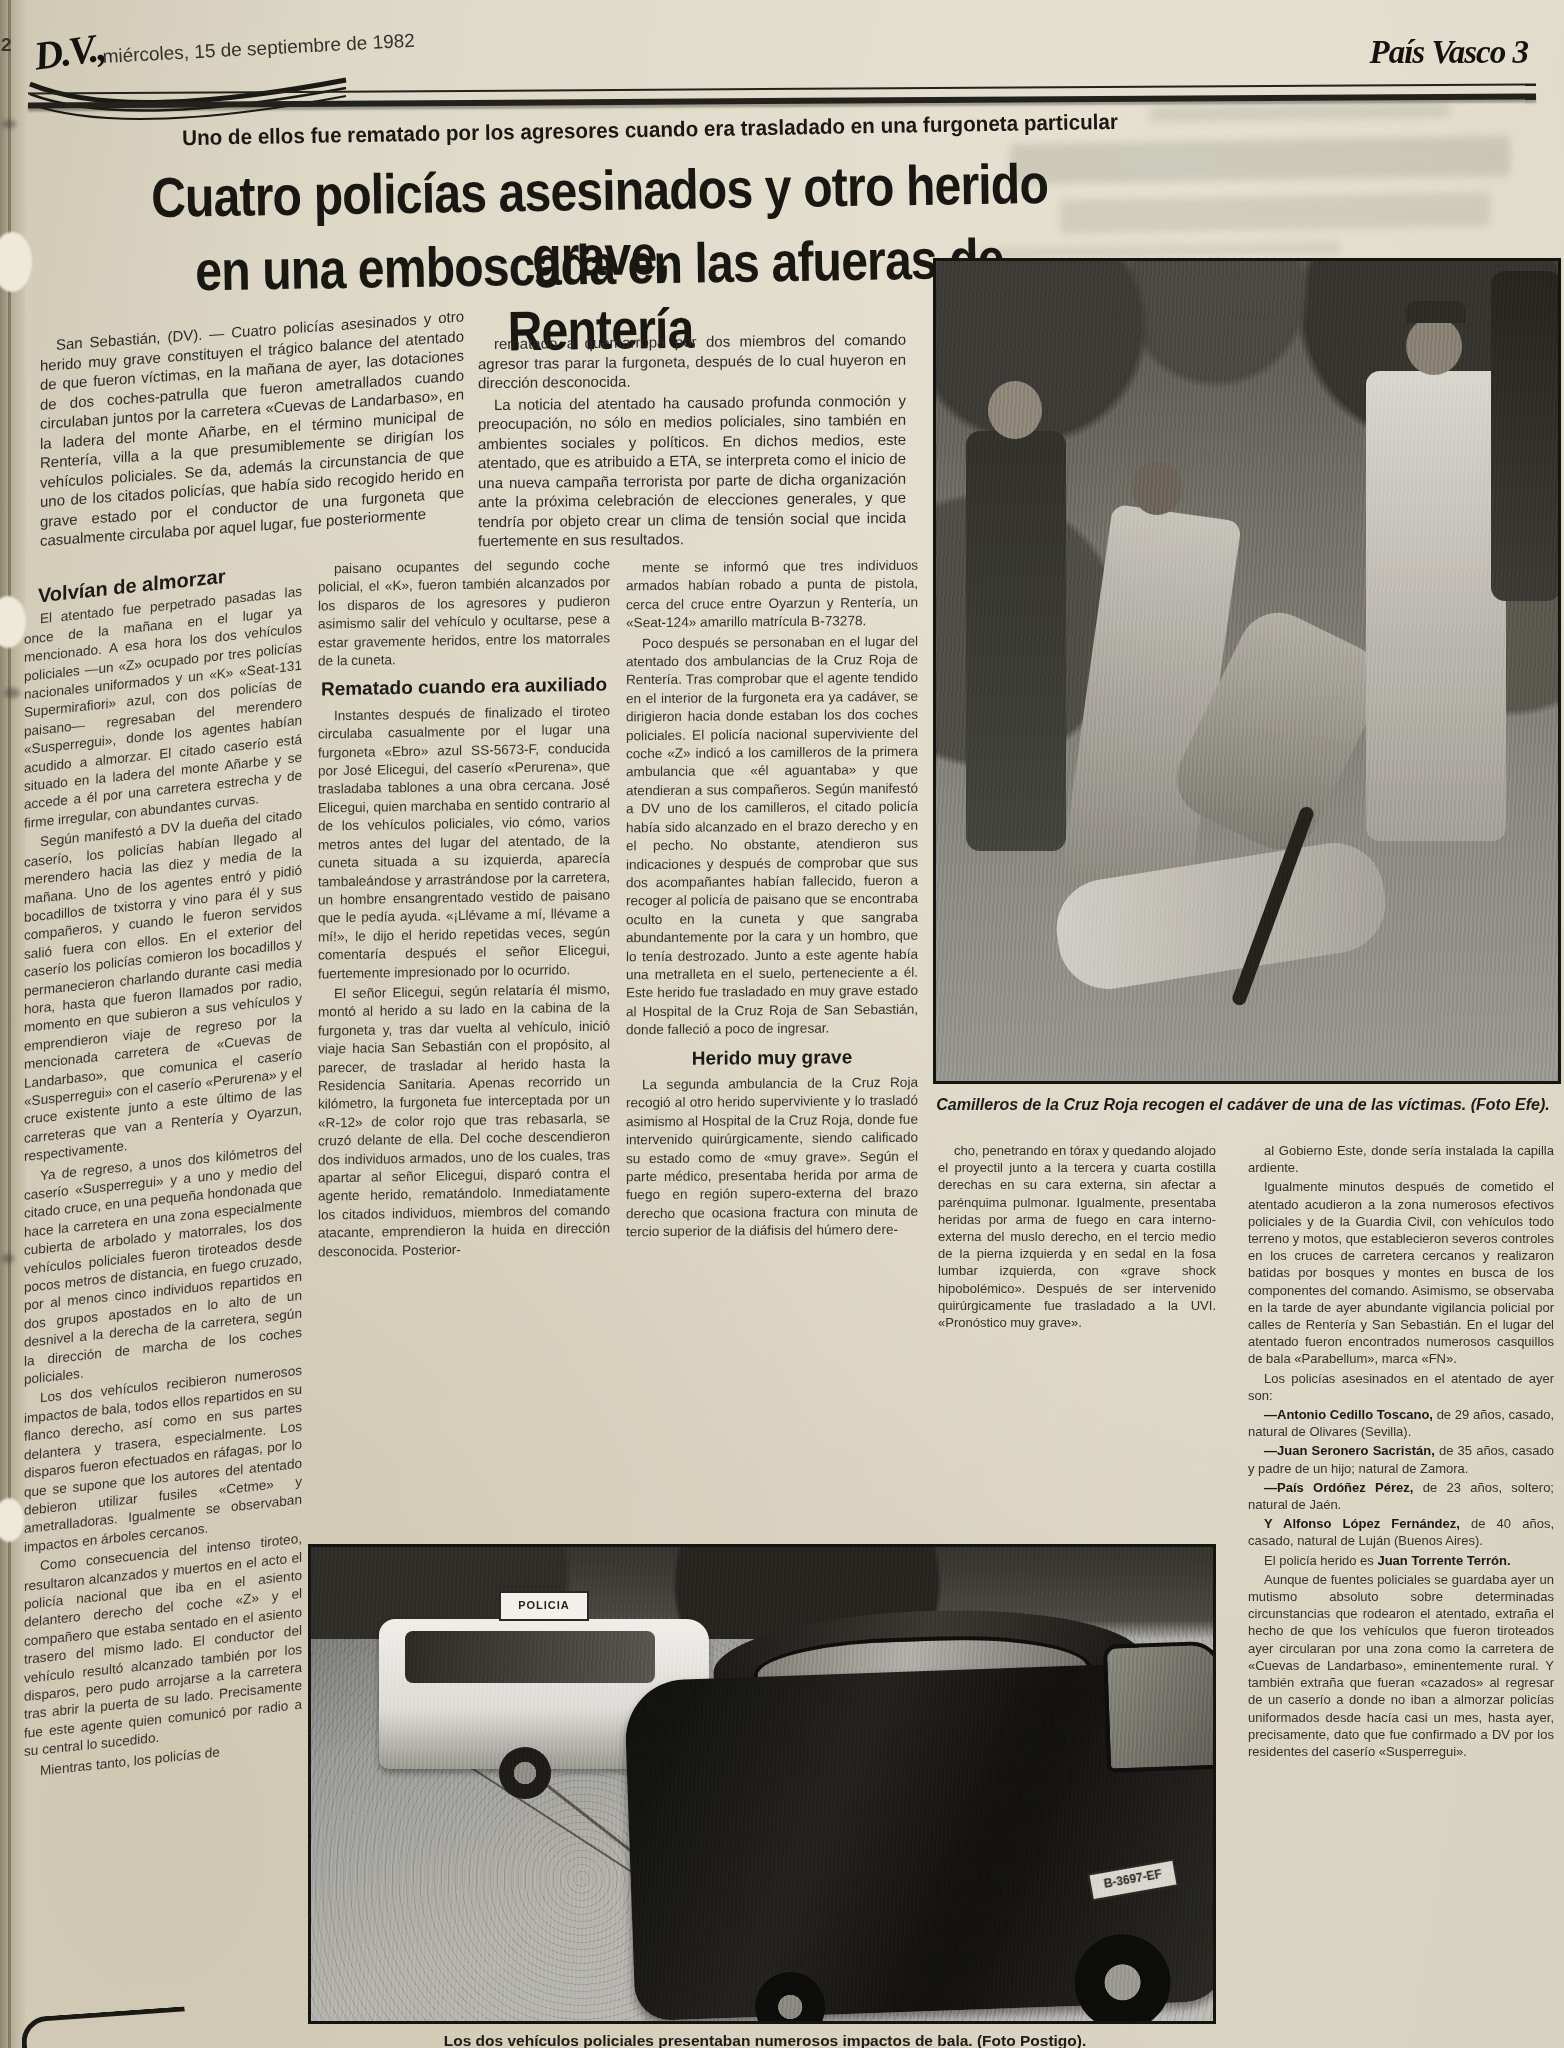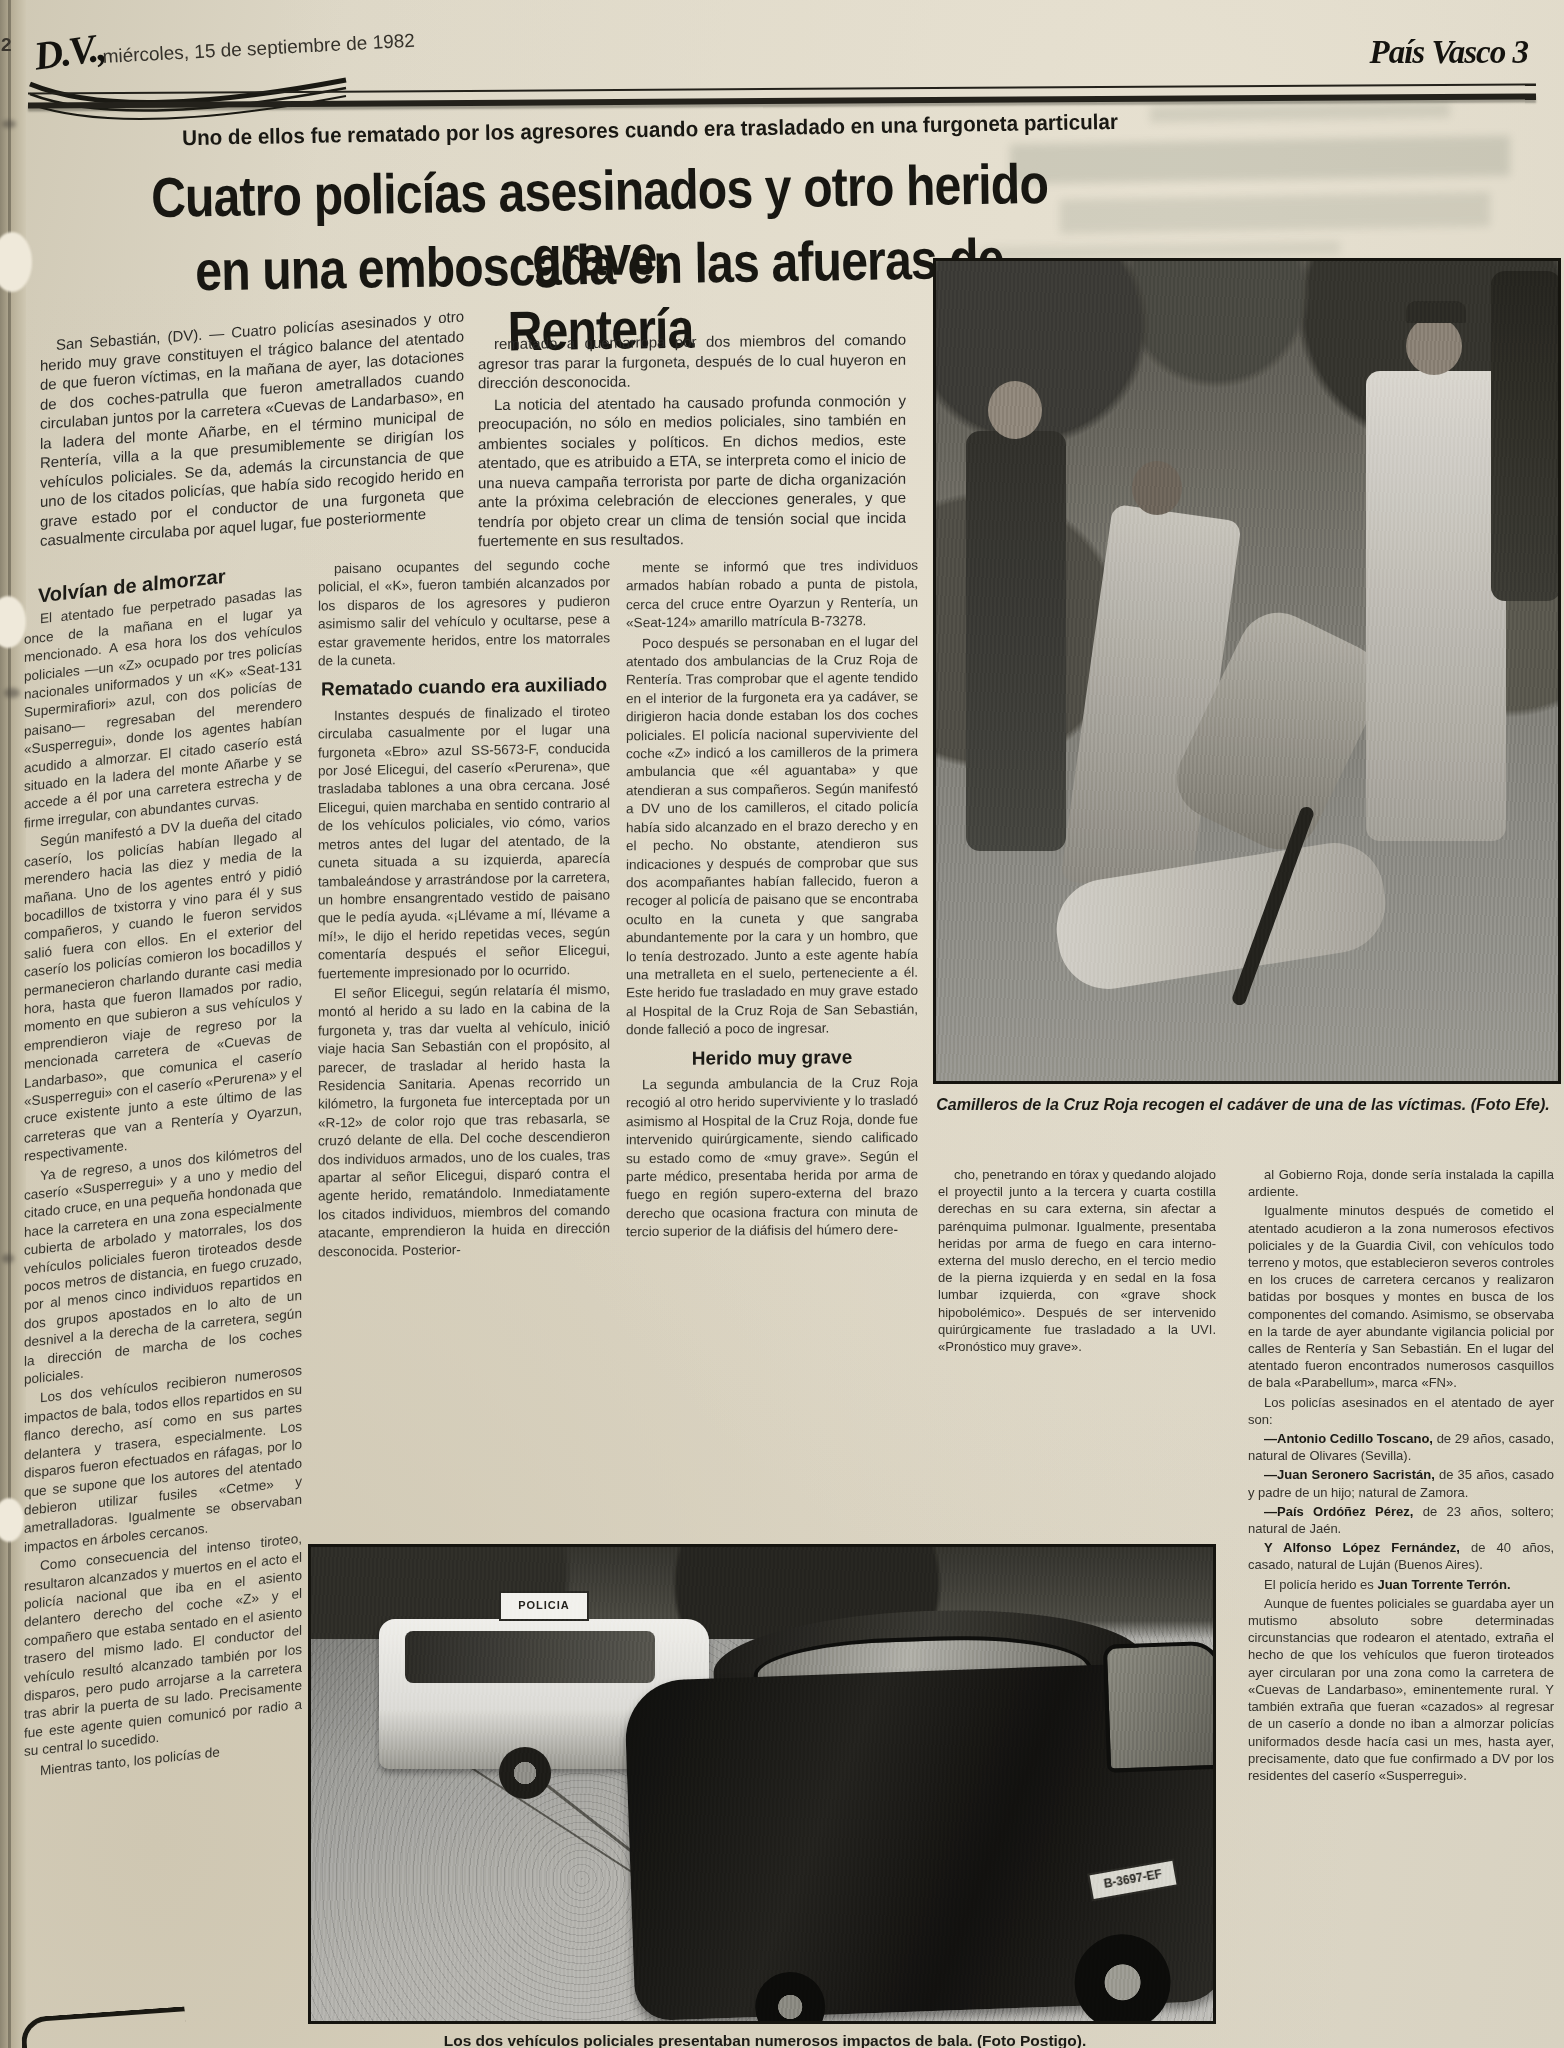--- a/index.html
+++ b/index.html
@@ -48,21 +48,21 @@
       letter-spacing:-1px;transform:rotate(-.9deg) scaleX(.86);transform-origin:center;}
   .hl1{top:158px;font-size:56px;}
   .hl2{top:232px;font-size:56px;}
 
   
   .col{position:absolute;text-align:justify;overflow:hidden;}
   .col p{margin:0 0 2px 0;text-indent:16px;}
   .subhead{font-weight:bold;font-size:19px;text-align:center;text-indent:0!important;margin:10px 0 8px 0!important;color:#1c1b16;}
   .intro{font-size:15px;line-height:19.5px;}
   .body13{font-size:13.6px;line-height:18.4px;color:#33312b;}
-  .body12{font-size:13px;line-height:17.2px;color:#33312b;margin-top:24px;}
+  .body12{font-size:13px;line-height:17.2px;color:#33312b;}
   .lead-head{font-weight:bold;font-size:20px;margin:0 0 6px 14px;color:#1c1b16;}
   .vic b{color:#1a1914;}
 
   
   .photo{position:absolute;border:3px solid #15140f;box-sizing:border-box;overflow:hidden;background:#8e8d89;}
   .photo-top{left:933px;top:258px;width:628px;height:826px;}
   .photo-bottom{left:308px;top:1544px;width:908px;height:480px;}
   .cap{position:absolute;font-weight:bold;font-size:16px;color:#1d1c16;text-align:center;line-height:21px;}
   .cap-top{left:932px;top:1094px;width:622px;font-style:italic;}
   .cap-bottom{left:330px;top:2030px;width:870px;font-size:15.5px;}
@@ -197,21 +197,21 @@
     <p>Poco después se personaban en el lugar del atentado dos ambulancias de la Cruz Roja de Rentería. Tras comprobar que el agente tendido en el interior de la furgoneta era ya cadáver, se dirigieron hacia donde estaban los dos coches policiales. El policía nacional superviviente del coche «Z» indicó a los camilleros de la primera ambulancia que «él aguantaba» y que atendieran a sus compañeros. Según manifestó a DV uno de los camilleros, el citado policía había sido alcanzado en el brazo derecho y en el pecho. No obstante, atendieron sus indicaciones y después de comprobar que sus dos acompañantes habían fallecido, fueron a recoger al policía de paisano que se encontraba oculto en la cuneta y que sangraba abundantemente por la cara y un hombro, que lo tenía destrozado. Junto a este agente había una metralleta en el suelo, perteneciente a él. Este herido fue trasladado en muy grave estado al Hospital de la Cruz Roja de San Sebastián, donde falleció a poco de ingresar.</p>
     <p class="subhead">Herido muy grave</p>
     <p>La segunda ambulancia de la Cruz Roja recogió al otro herido superviviente y lo trasladó asimismo al Hospital de la Cruz Roja, donde fue intervenido quirúrgicamente, siendo calificado su estado como de «muy grave». Según el parte médico, presentaba herida por arma de fuego en región supero-externa del brazo derecho que ocasiona fractura con minuta de tercio superior de la diáfisis del húmero dere-</p>
   </div>
 
   <div class="col body12" style="left:938px;top:1142px;width:278px;height:392px;">
     <p>cho, penetrando en tórax y quedando alojado el proyectil junto a la tercera y cuarta costilla derechas en su cara externa, sin afectar a parénquima pulmonar. Igualmente, presentaba heridas por arma de fuego en cara interno-externa del muslo derecho, en el tercio medio de la pierna izquierda y en sedal en la fosa lumbar izquierda, con «grave shock hipobolémico». Después de ser intervenido quirúrgicamente fue trasladado a la UVI. «Pronóstico muy grave».</p>
   </div>
 
   <div class="col body12" style="left:1248px;top:1142px;width:306px;height:880px;">
-    <p>al Gobierno Roja, donde sería instalada la capilla ardiente.</p>
+    <p>al Gobierno Este, donde sería instalada la capilla ardiente.</p>
     <p>Igualmente minutos después de cometido el atentado acudieron a la zona numerosos efectivos policiales y de la Guardia Civil, con vehículos todo terreno y motos, que establecieron severos controles en los cruces de carretera cercanos y realizaron batidas por bosques y montes en busca de los componentes del comando. Asimismo, se observaba en la tarde de ayer abundante vigilancia policial por calles de Rentería y San Sebastián. En el lugar del atentado fueron encontrados numerosos casquillos de bala «Parabellum», marca «FN».</p>
     <p>Los policías asesinados en el atentado de ayer son:</p>
     <p class="vic"><b>—Antonio Cedillo Toscano,</b><span> de 29 años, casado, natural de Olivares (Sevilla).</span></p>
     <p class="vic"><b>—Juan Seronero Sacristán,</b><span> de 35 años, casado y padre de un hijo; natural de Zamora.</span></p>
     <p class="vic"><b>—País Ordóñez Pérez,</b><span> de 23 años, soltero; natural de Jaén.</span></p>
     <p class="vic"><b>Y Alfonso López Fernández,</b><span> de 40 años, casado, natural de Luján (Buenos Aires).</span></p>
     <p class="vic"><span>El policía herido es </span><b>Juan Torrente Terrón.</b></p>
     <p>Aunque de fuentes policiales se guardaba ayer un mutismo absoluto sobre determinadas circunstancias que rodearon el atentado, extraña el hecho de que los vehículos que fueron tiroteados ayer circularan por una zona como la carretera de «Cuevas de Landarbaso», eminentemente rural. Y también extraña que fueran «cazados» al regresar de un caserío a donde no iban a almorzar policías uniformados desde hacía casi un mes, hasta ayer, precisamente, dato que fue confirmado a DV por los residentes del caserío «Susperregui».</p>
   </div>
 

